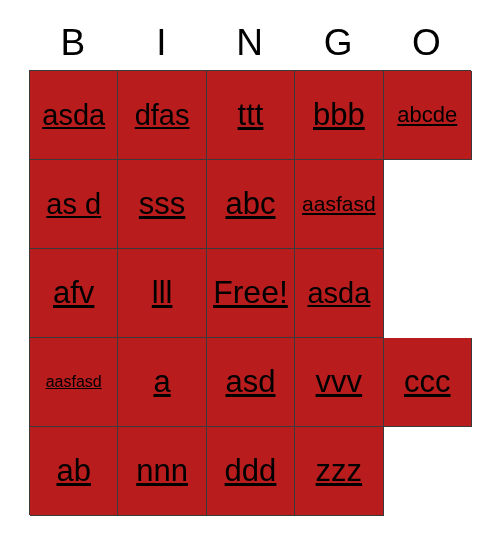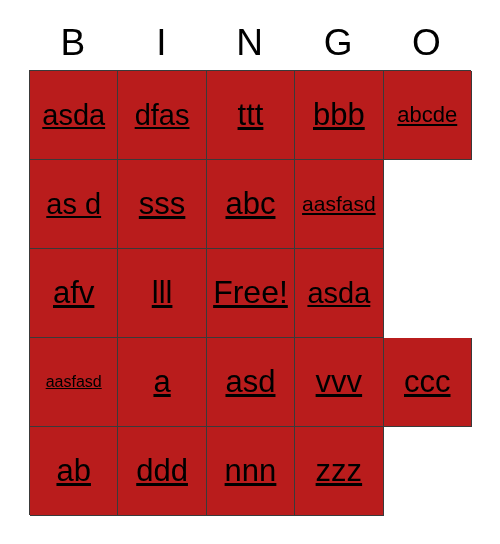--- a/index.html
+++ b/index.html
@@ -171,24 +171,24 @@
       <div class="grid-cell">
           <span class="cell-text fs-xl">ccc</span>
         </div>
     </div>
 
     <div class="grid-row">
       <div class="grid-cell">
           <span class="cell-text fs-xl">ab</span>
         </div>
       <div class="grid-cell">
-          <span class="cell-text fs-xl">ddd</span>
+          <span class="cell-text fs-xl">nnn</span>
         </div>
       <div class="grid-cell">
-          <span class="cell-text fs-xl">nnn</span>
+          <span class="cell-text fs-xl">ddd</span>
         </div>
       <div class="grid-cell">
           <span class="cell-text fs-xl">zzz</span>
         </div>
     </div>
 
   </div>
 </div>
 
 </body></html>

